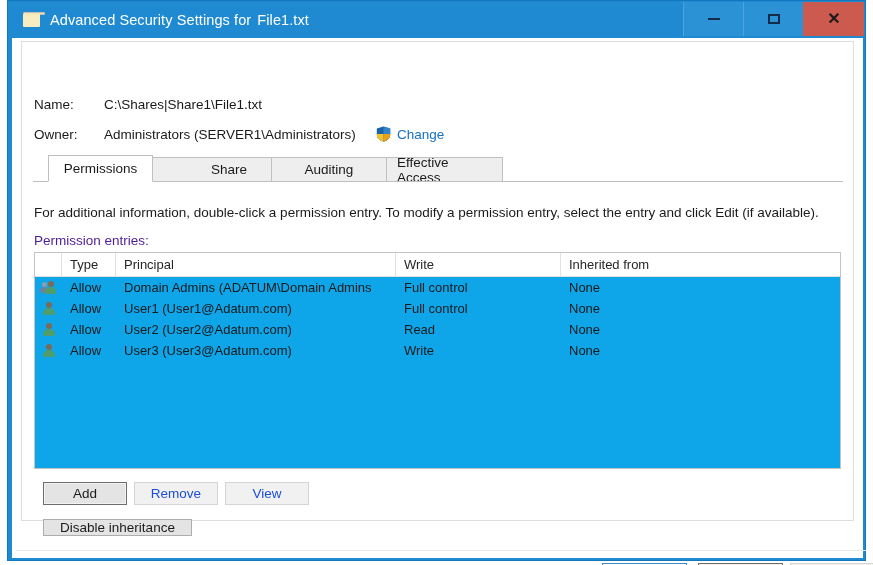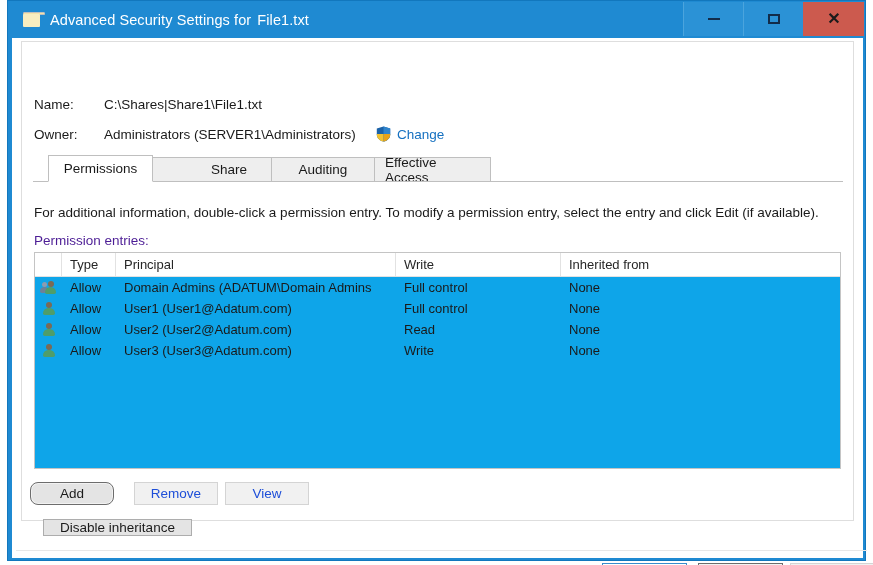--- a/index.html
+++ b/index.html
@@ -181,21 +181,21 @@
   }
   .tab.active {
     background: #ffffff;
     border-bottom: 1px solid #ffffff;
     height: 27px;
     position: relative;
     z-index: 3;
   }
   .tab-w1 { width: 105px; }
   .tab-w2 { width: 120px; padding-left: 44px; }
-  .tab-w3 { width: 104px; }
+  .tab-w3 { width: 116px; }
   .tab-w4 { width: 117px; }
 
   .tabline {
     position: absolute;
     left: 21px;
     top: 143px;
     width: 810px;
     height: 1px;
     background: #bfbfbf;
   }
@@ -329,21 +329,21 @@
   .btn.blue-focus {
     border: 1px solid #3a8ccc;
     box-shadow: inset 0 0 0 1px #ffffff;
   }
   .btn.disabled {
     color: #1d4ed8;
     background: #f1f1f1;
     border: 1px solid #d4d4d4;
   }
 
-  .btn-add     { left: 18px;  top: 444px; width: 84px;  height: 23px; border-radius: 8px; }
+  .btn-add     { left: 31px;  top: 444px; width: 84px;  height: 23px; }
   .btn-remove  { left: 122px; top: 444px; width: 84px;  height: 23px; }
   .btn-view    { left: 213px; top: 444px; width: 84px;  height: 23px; }
   .btn-disable { left: 31px;  top: 481px; width: 149px; height: 17px; }
 
   .btn-ok      { left: 590px; top: 525px; width: 85px; height: 24px; }
   .btn-cancel  { left: 686px; top: 525px; width: 85px; height: 24px; }
   .btn-apply   { left: 778px; top: 525px; width: 85px; height: 24px; }
 
   .footer-sep {
     position: absolute;

